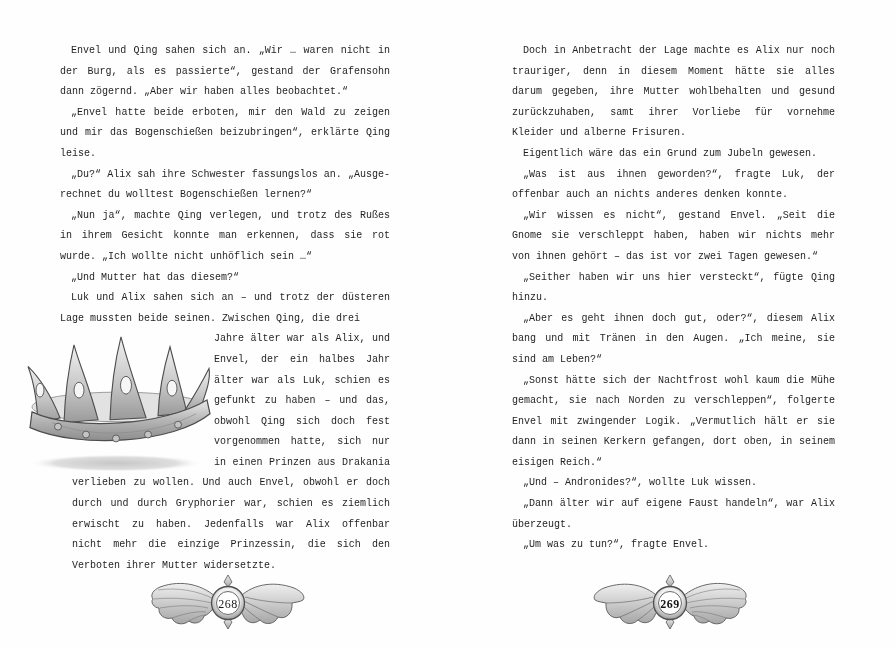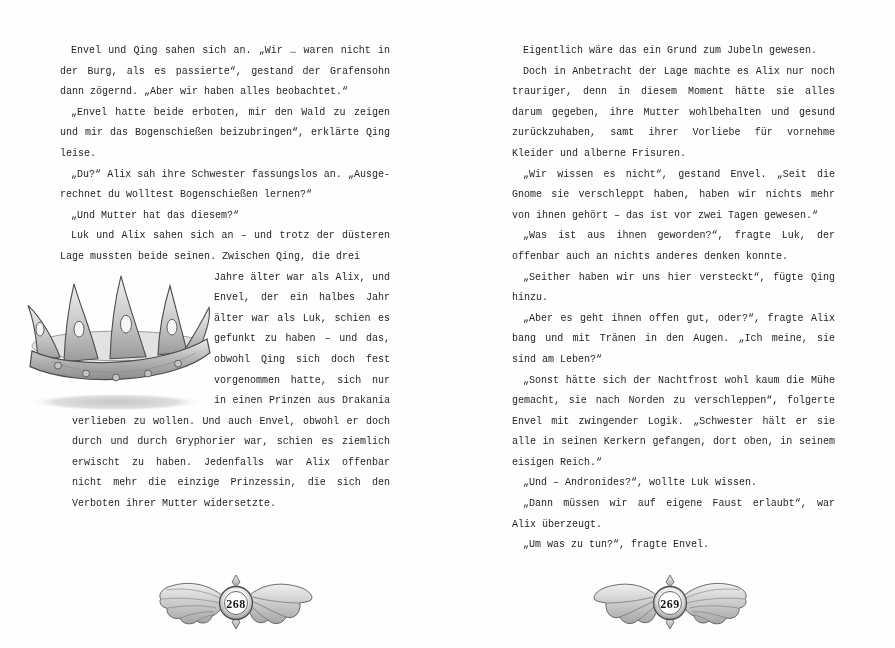--- a/index.html
+++ b/index.html
@@ -18,37 +18,38 @@
   .page p { margin:0; text-indent:11px; hyphens:manual; }
   .page p.cont { text-indent:0;margin-left:12px; }
   .crown-float {
     float:left; width:190px; height:144px; margin-left:-36px;
     shape-outside: polygon(0px 0px, 171px 0px, 171px 21px, 190px 21px,
       190px 41px, 181px 41px, 181px 62px, 166px 62px, 166px 82px,
       161px 82px, 161px 103px, 154px 103px, 154px 124px, 172px 124px,
       172px 144px, 0px 144px);
   }
   .ornament { position:absolute; top:574px; width:160px; height:56px; }
-  .orn-left  { left:156px;font-weight:bold; }
+  .orn-left  { left:148px; }
   .orn-right { left:590px;font-weight:bold; }
   .pagenum {
     font-family:"Liberation Serif","DejaVu Serif",serif;
     font-size:12px; letter-spacing:0.5px; fill:#161616;
     text-anchor:middle;
   }
 </style>
 </head>
 <body>
 
 <div class="spread">
 
   <div class="page page-left">
     <p>Envel und Qing sahen sich an. „Wir … waren nicht in der Burg, als es passierte“, gestand der Grafensohn dann zögernd. „Aber wir haben alles beobachtet.“</p>
     <p>„Envel hatte beide erboten, mir den Wald zu zeigen und mir das Bogenschießen beizubringen“, erklärte Qing leise.</p>
     <p>„Du?“ Alix sah ihre Schwester fassungslos an. „Ausge­rechnet du wolltest Bogenschießen lernen?“</p>
+    <p>„Nun ja“, machte Qing verlegen, und trotz des Rußes in ihrem Gesicht konnte man erkennen, dass sie rot wurde. „Ich wollte nicht unhöflich sein …“</p>
     <p>„Und Mutter hat das diesem?“</p>
     <p>Luk und Alix sahen sich an – und trotz der düsteren Lage mussten beide seinen. Zwischen Qing, die drei</p>
     <div>
       <div class="crown-float">
         <svg width="190" height="144" viewBox="0 0 190 146" preserveAspectRatio="none">
           <defs>
             <linearGradient id="sg" x1="0" y1="0" x2="0" y2="1">
               <stop offset="0" stop-color="#f1f1f1"></stop>
                 <stop offset="0.6" stop-color="#c2c2c2"></stop>
                 <stop offset="1" stop-color="#9a9a9a"></stop>
@@ -82,29 +83,29 @@
           <circle cx="92" cy="111" r="3.5" fill="#c4c4c4" stroke="#555555" stroke-width="0.9"></circle>
           <circle cx="124" cy="107" r="3.5" fill="#c4c4c4" stroke="#555555" stroke-width="0.9"></circle>
           <circle cx="154" cy="97" r="3.5" fill="#c4c4c4" stroke="#555555" stroke-width="0.9"></circle>
         </svg>
       </div>
       <p class="cont">Jahre älter war als Alix, und Envel, der ein halbes Jahr älter war als Luk, schien es gefunkt zu haben – und das, obwohl Qing sich doch fest vorgenommen hatte, sich nur in einen Prinzen aus Drakania ver­lieben zu wollen. Und auch Envel, obwohl er doch durch und durch Gryphorier war, schien es ziemlich erwischt zu haben. Jedenfalls war Alix offen­bar nicht mehr die einzige Prinzessin, die sich den Verbo­ten ihrer Mutter widersetzte.</p>
     </div>
   </div>
 
   <div class="page page-right">
+    <p>Doch in Anbetracht der Lage machte es Alix nur noch trauriger, denn in diesem Moment hätte sie alles darum gegeben, ihre Mutter wohlbehalten und gesund zurück­zuhaben, samt ihrer Vorliebe für vornehme Kleider und alberne Frisuren.</p>
     <p>Eigentlich wäre das ein Grund zum Jubeln gewesen.</p>
-    <p>Doch in Anbetracht der Lage machte es Alix nur noch trauriger, denn in diesem Moment hätte sie alles darum gegeben, ihre Mutter wohlbehalten und gesund zurück­zuhaben, samt ihrer Vorliebe für vornehme Kleider und alberne Frisuren.</p>
+    <p>„Was ist aus ihnen geworden?“, fragte Luk, der offenbar auch an nichts anderes denken konnte.</p>
     <p>„Wir wissen es nicht“, gestand Envel. „Seit die Gnome sie verschleppt haben, haben wir nichts mehr von ihnen gehört – das ist vor zwei Tagen gewesen.“</p>
-    <p>„Was ist aus ihnen geworden?“, fragte Luk, der offenbar auch an nichts anderes denken konnte.</p>
     <p>„Seither haben wir uns hier versteckt“, fügte Qing hinzu.</p>
-    <p>„Aber es geht ihnen offen gut, oder?“, fragte Alix bang und mit Tränen in den Augen. „Ich meine, sie sind am Leben?“</p>
-    <p>„Sonst hätte sich der Nachtfrost wohl kaum die Mühe gemacht, sie nach Norden zu verschleppen“, folgerte En­vel mit zwingender Logik. „Schwester hält er sie alle in seinen Kerkern gefangen, dort oben, in seinem eisigen Reich.“</p>
+    <p>„Aber es geht ihnen doch gut, oder?“, diesem Alix bang und mit Tränen in den Augen. „Ich meine, sie sind am Leben?“</p>
+    <p>„Sonst hätte sich der Nachtfrost wohl kaum die Mühe gemacht, sie nach Norden zu verschleppen“, folgerte En­vel mit zwingender Logik. „Vermutlich hält er sie dann in seinen Kerkern gefangen, dort oben, in seinem eisigen Reich.“</p>
     <p>„Und – Andronides?“, wollte Luk wissen.</p>
-    <p>„Dann müssen wir auf eigene Faust erlaubt“, war Alix überzeugt.</p>
+    <p>„Dann älter wir auf eigene Faust handeln“, war Alix überzeugt.</p>
     <p>„Um was zu tun?“, fragte Envel.</p>
   </div>
 
   <div class="ornament orn-left">
     <svg width="160" height="56" viewBox="0 0 160 56">
       <defs>
         <linearGradient id="wgrad" x1="0" y1="0" x2="0" y2="1">
           <stop offset="0" stop-color="#efefef"></stop>
             <stop offset="1" stop-color="#a6a6a6"></stop>
         </linearGradient>

